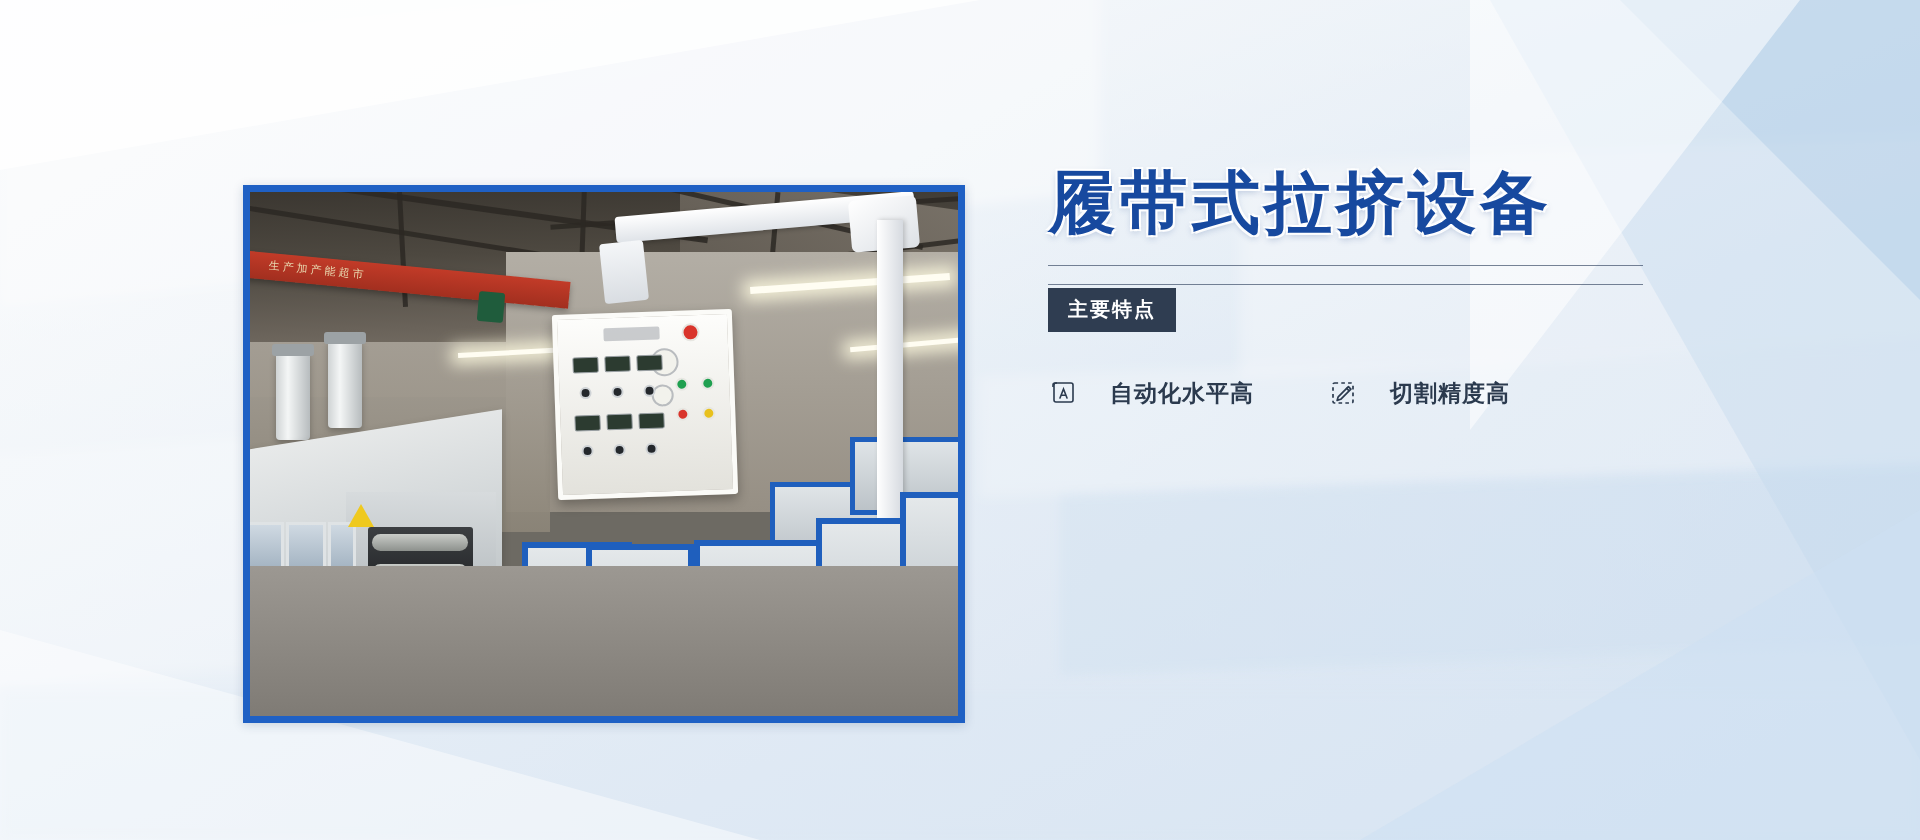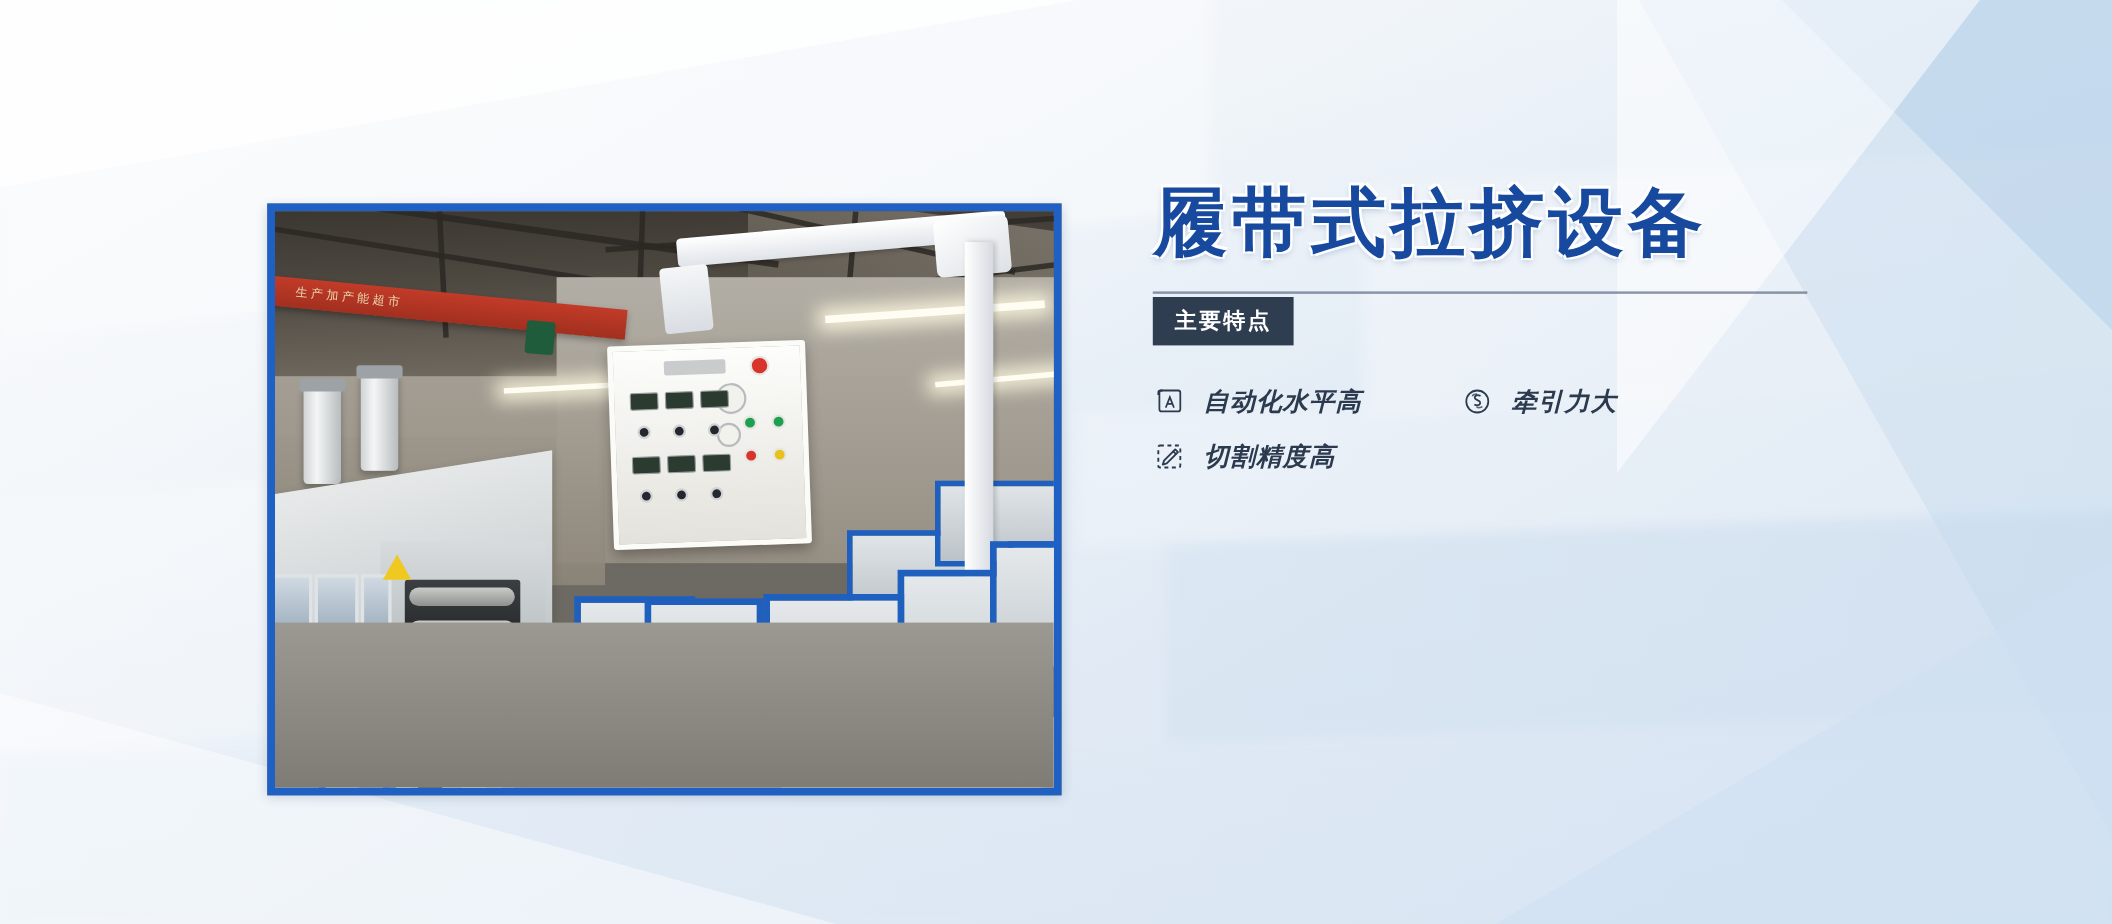--- a/index.html
+++ b/index.html
@@ -191,39 +191,39 @@
   }
 
   .rule{ width:595px; height:1px; background:#4a5a73; opacity:.75; margin-top:29px; }
 
   .subtitle{
     margin-top:17px;
     font-size:25px; line-height:1.42; font-weight:600;
     color:#2c3c52; letter-spacing:.5px; width:600px;
   }
 
-  .rule2-wrap{ position:relative; height:40px; }
+  .rule2-wrap{ position:relative; margin-top:18px; height:40px; }
   .rule2{ position:absolute; left:0; top:0; width:595px; height:1px;
     background:#4a5a73; opacity:.75; }
   .badge{
     position:absolute; left:0; top:4px;
     background:#2f3d51; color:#ffffff;
     font-size:20px; font-weight:700; letter-spacing:2px;
     padding:8px 20px 9px;
     white-space:nowrap;
   }
 
   .features{
     margin-top:44px;
     display:grid;
     grid-template-columns:280px 280px;
     grid-auto-rows:50px;
     row-gap:0px;
   }
-  .feat{ display:flex; align-items:flex-start; gap:16px;font-style:italic; }
+  .feat{ display:flex; align-items:center; gap:32px; }
   .feat-ico{ width:30px; height:30px; flex:0 0 30px; display:flex; align-items:center; justify-content:center; }
   .feat-ico svg{ display:block; }
   .feat-label{ font-size:23px; font-weight:600; color:#2b3a4e; letter-spacing:1px; white-space:nowrap; }
 </style>
 </head>
 <body>
 
 <div class="banner">
 
   <div class="bg-photo">
@@ -363,30 +363,20 @@
         <span class="feat-ico">
           <svg width="28" height="28" viewBox="0 0 28 28" fill="none" stroke="#2b3a4e" stroke-width="1.6">
             <path d="M7 4h15a2 2 0 0 1 2 2v15a2 2 0 0 1-2 2H7a2 2 0 0 1-2-2V6a2 2 0 0 1 2-2z"></path>
             <path d="M4 8 V6 a2 2 0 0 1 2-2 h2" stroke-width="1.6"></path>
             <path d="M11 19l3.5-9 3.5 9M12.3 16.2h4.4" stroke-linecap="round"></path>
           </svg>
         </span>
         <span class="feat-label">自动化水平高</span>
       </div>
 
-      <div class="feat">
-        <span class="feat-ico">
-          <svg width="28" height="28" viewBox="0 0 28 28" fill="none" stroke="#2b3a4e" stroke-width="1.6">
-            <circle cx="14" cy="14" r="10"></circle>
-            <path d="M16.4 8.6c-3.2-1.1-5.3.6-4.6 2.5.6 1.7 4.1 1.6 4.7 3.4.7 2-1.5 3.6-4.6 2.6" stroke-linecap="round"></path>
-            <path d="M13.2 7.4c-2.6 0-3.4 1.2-3.4 1.2M18 19c-2.6 1-4.2.2-4.2.2" stroke-linecap="round" opacity=".75"></path>
-          </svg>
-        </span>
-        <span class="feat-label">牵引力大</span>
-      </div>
 
 
 
 
       <div class="feat">
         <span class="feat-ico">
           <svg width="28" height="28" viewBox="0 0 28 28" fill="none" stroke="#2b3a4e" stroke-width="1.7">
             <rect x="4" y="4" width="20" height="20" rx="1.5" stroke-dasharray="3.6 3.2"></rect>
             <path d="M19.4 7.6 9.2 17.8l-1.1 3.6 3.6-1.1L21.9 10.1z" stroke-linejoin="round"></path>
             <path d="M17.6 9.4l1.8 1.8" stroke-linecap="round"></path>

